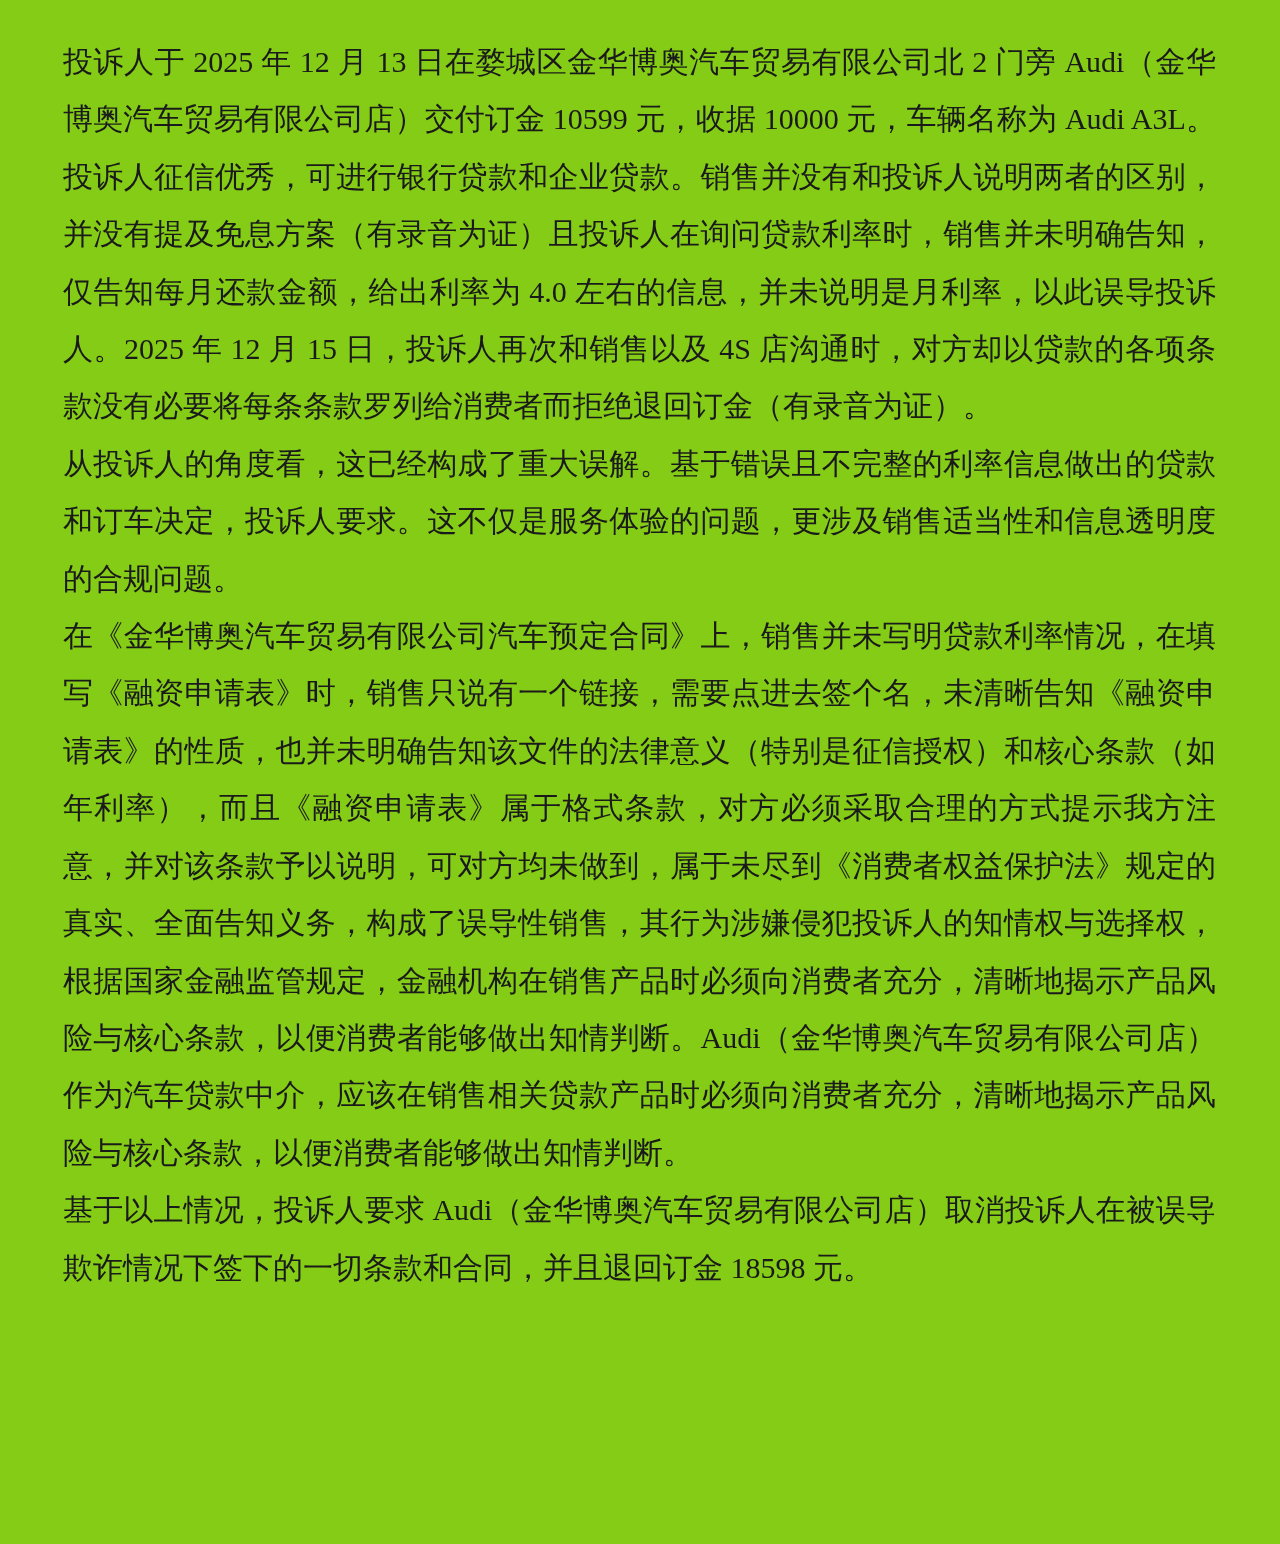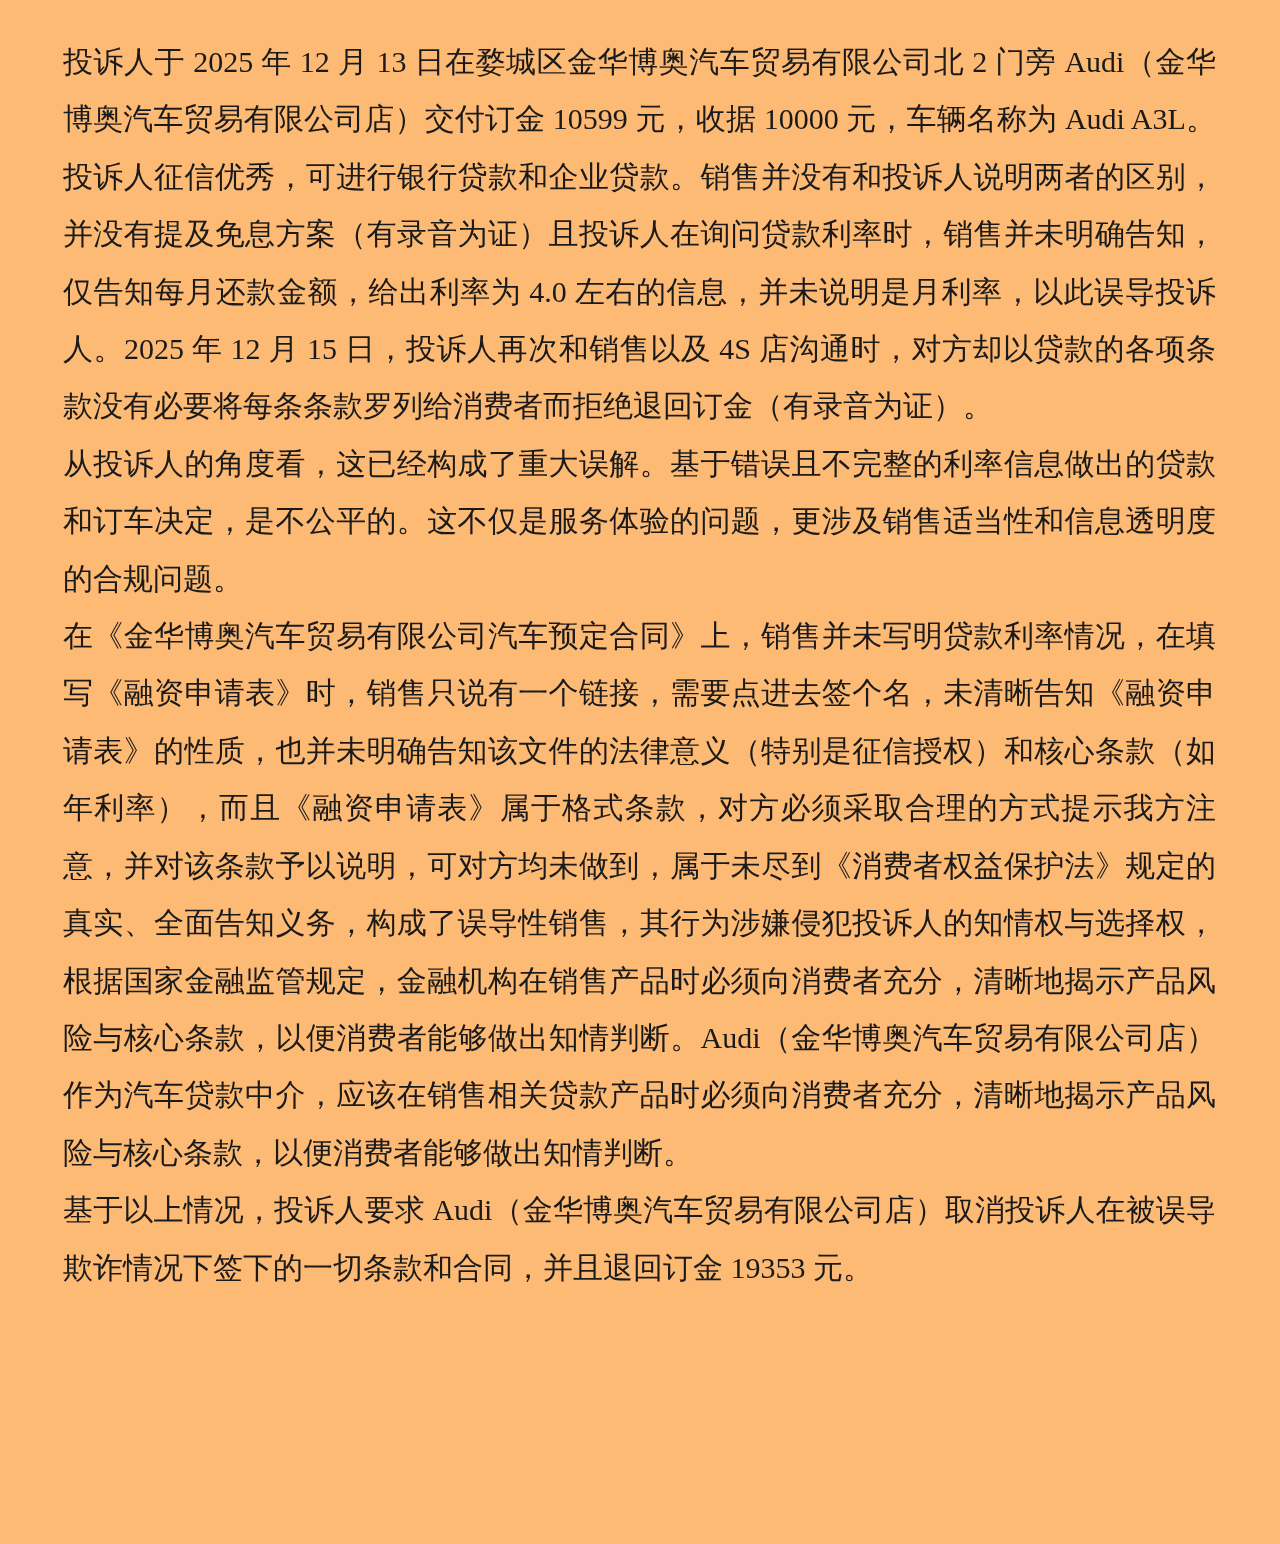--- a/index.html
+++ b/index.html
@@ -10,36 +10,36 @@
   body {
     width: 1280px;
     height: 1544px;
     overflow: hidden;
   }
   .page {
     box-sizing: border-box;
     width: 1280px;
     height: 1544px;
     padding: 33px 64px 0 63px;
-    background: #fdba74;
+    background: #84cc16;
   }
   .para {
     margin: 0;
     padding: 0;
     font-family: "Liberation Serif", serif;
     font-size: 30px;
     line-height: 57.4px;
     color: #1a1a1a;
     text-align: justify;
     text-justify: inter-ideograph;
     letter-spacing: 0;
     word-break: break-all;
   }
 </style>
 </head>
 <body>
 
 <div class="page">
   <p class="para">投诉人于 2025 年 12 月 13 日在婺城区金华博奥汽车贸易有限公司北 2 门旁 Audi（金华博奥汽车贸易有限公司店）交付订金 10599 元，收据 10000 元，车辆名称为 Audi A3L。投诉人征信优秀，可进行银行贷款和企业贷款。销售并没有和投诉人说明两者的区别，并没有提及免息方案（有录音为证）且投诉人在询问贷款利率时，销售并未明确告知，仅告知每月还款金额，给出利率为 4.0 左右的信息，并未说明是月利率，以此误导投诉人。2025 年 12 月 15 日，投诉人再次和销售以及 4S 店沟通时，对方却以贷款的各项条款没有必要将每条条款罗列给消费者而拒绝退回订金（有录音为证）。</p>
-  <p class="para">从投诉人的角度看，这已经构成了重大误解。基于错误且不完整的利率信息做出的贷款和订车决定，是不公平的。这不仅是服务体验的问题，更涉及销售适当性和信息透明度的合规问题。</p>
+  <p class="para">从投诉人的角度看，这已经构成了重大误解。基于错误且不完整的利率信息做出的贷款和订车决定，投诉人要求。这不仅是服务体验的问题，更涉及销售适当性和信息透明度的合规问题。</p>
   <p class="para">在《金华博奥汽车贸易有限公司汽车预定合同》上，销售并未写明贷款利率情况，在填写《融资申请表》时，销售只说有一个链接，需要点进去签个名，未清晰告知《融资申请表》的性质，也并未明确告知该文件的法律意义（特别是征信授权）和核心条款（如年利率），而且《融资申请表》属于格式条款，对方必须采取合理的方式提示我方注意，并对该条款予以说明，可对方均未做到，属于未尽到《消费者权益保护法》规定的真实、全面告知义务，构成了误导性销售，其行为涉嫌侵犯投诉人的知情权与选择权，根据国家金融监管规定，金融机构在销售产品时必须向消费者充分，清晰地揭示产品风险与核心条款，以便消费者能够做出知情判断。Audi（金华博奥汽车贸易有限公司店）作为汽车贷款中介，应该在销售相关贷款产品时必须向消费者充分，清晰地揭示产品风险与核心条款，以便消费者能够做出知情判断。</p>
-  <p class="para">基于以上情况，投诉人要求 Audi（金华博奥汽车贸易有限公司店）取消投诉人在被误导欺诈情况下签下的一切条款和合同，并且退回订金 19353 元。</p>
+  <p class="para">基于以上情况，投诉人要求 Audi（金华博奥汽车贸易有限公司店）取消投诉人在被误导欺诈情况下签下的一切条款和合同，并且退回订金 18598 元。</p>
 </div>
 
 </body></html>

